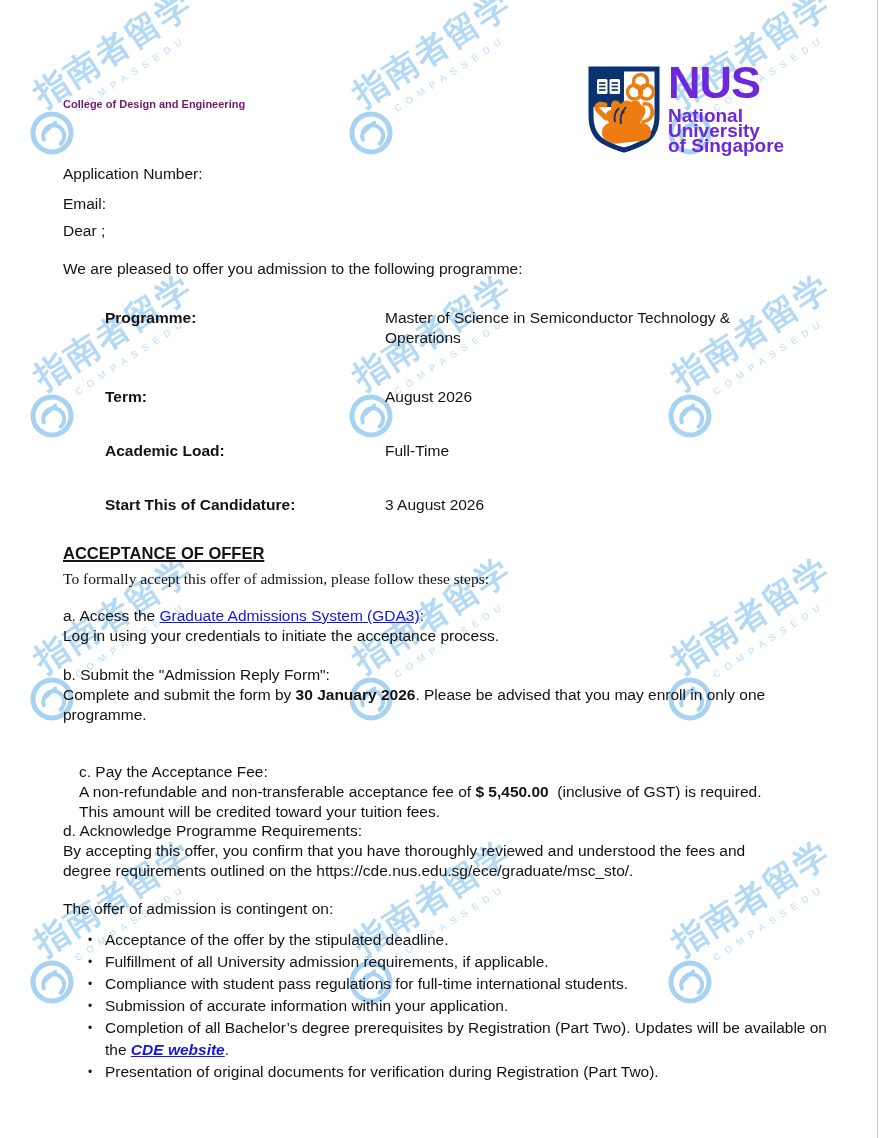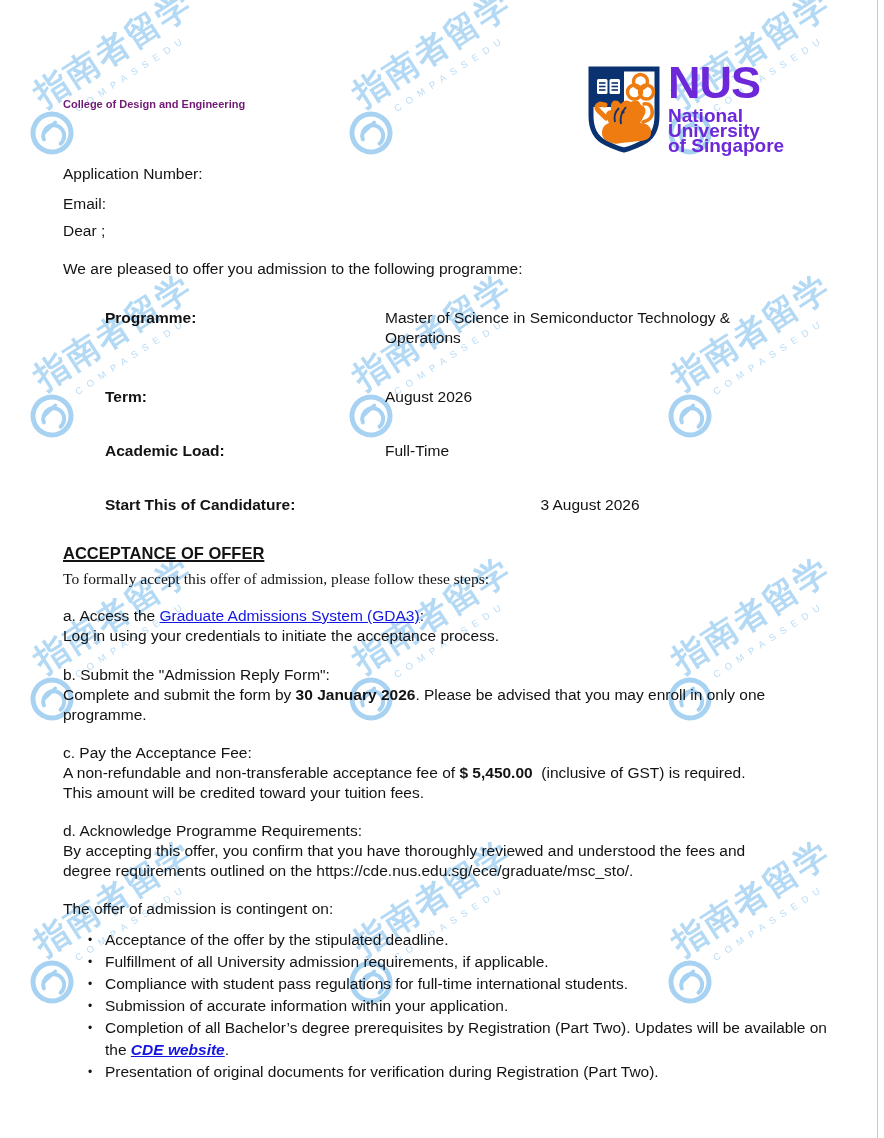--- a/index.html
+++ b/index.html
@@ -29,21 +29,21 @@
   #app-line{top:164px;}
   #email-line{top:184px;margin-top:10px;}
   #dear-line{top:221px;}
   #intro-line{top:259px;}
   .detail-label{position:absolute;left:105px;width:270px;font-weight:700;}
   .detail-value{position:absolute;left:385px;width:410px;}
   #sec-heading{left:63px;top:543px;font-size:16.5px;font-weight:700;text-decoration:underline;text-decoration-thickness:2px;}
   #sec-intro{top:569px;font-family:Liberation Serif, serif;}
   #step-a{top:606px;}
   #step-b{top:665px;max-width:720px;}
-  #step-c{top:743px;max-width:690px;}
+  #step-c{top:762px;max-width:690px;margin-left:16px;}
   #step-d{top:821px;max-width:705px;}
   #contingent-line{top:899px;}
   #cond-list{left:63px;top:929px;width:772px;line-height:22px;}
   .cond{position:relative;padding-left:42px;}
   .cond .marker{position:absolute;left:25px;top:0;font-size:12px;}
   a.doclink{color:#1515e0;text-decoration:underline;cursor:pointer;}
   a.doclink.bold{font-weight:700;font-style:italic;}
   b{font-weight:700;}
   #page-edge{position:absolute;left:877px;top:0;width:1px;height:1138px;background:#c9c9c9;z-index:2;}
 </style>
@@ -235,21 +235,21 @@
   <div id="intro-line" class="abs line">We are pleased to offer you admission to the following programme:</div>
 
   <div>
     <div class="detail-label" style="top:308px;">Programme:</div>
     <div class="detail-value" style="top:308px;">Master of Science in Semiconductor Technology &amp; Operations</div>
     <div class="detail-label" style="top:387px;">Term:</div>
     <div class="detail-value" style="top:387px;">August 2026</div>
     <div class="detail-label" style="top:441px;">Academic Load:</div>
     <div class="detail-value" style="top:441px;">Full-Time</div>
     <div class="detail-label" style="top:495px;">Start This of Candidature:</div>
-    <div class="detail-value" style="top:495px;text-align:center;">3 August 2026</div>
+    <div class="detail-value" style="top:495px;">3 August 2026</div>
   </div>
 
   <div id="sec-heading" class="abs">ACCEPTANCE OF OFFER</div>
   <div id="sec-intro" class="abs line">To formally accept this offer of admission, please follow these steps:</div>
 
   <div id="step-a" class="abs line">
     <span>a. Access the </span><a class="doclink">Graduate Admissions System (GDA3)</a><span>:</span>
     <br>
     <span>Log in using your credentials to initiate the acceptance process.</span>
   </div>

